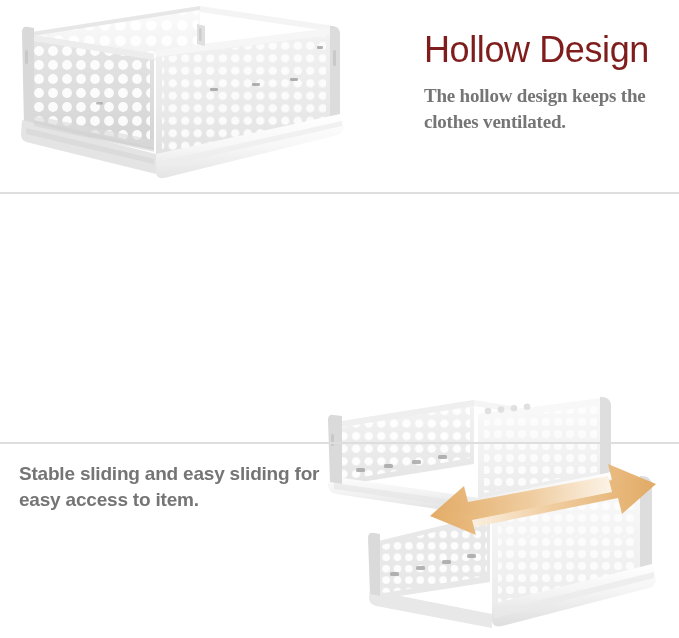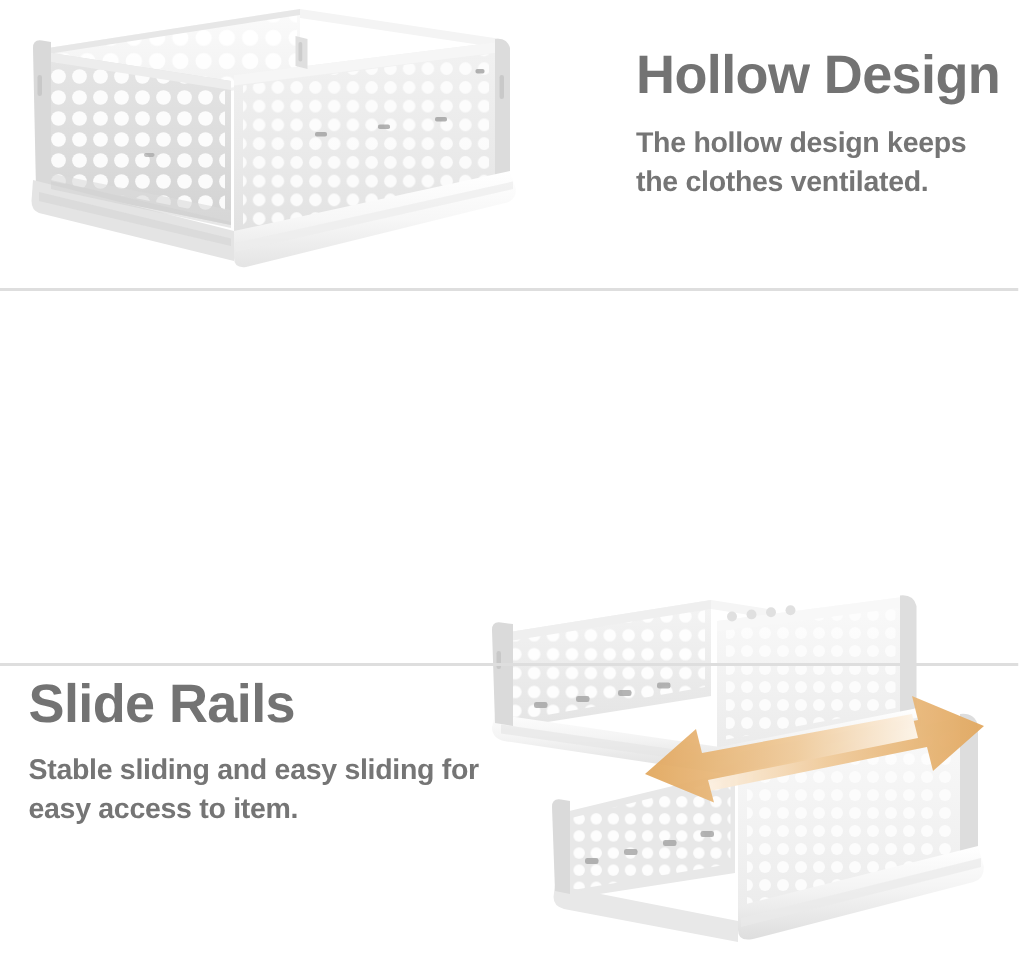--- a/index.html
+++ b/index.html
@@ -22,34 +22,34 @@
   .divider {
     position:absolute; left:0; width:679px; height:2px;
     background:#dedede;
   }
   #div-1 { top:192px; }
   #div-2 { top:442px; }
 
   
   .textblock { position:absolute; }
   .headline {
-    font-weight:bold;
-    color:#737373;
+    font-weight:normal;
+    color:#7f1d1d;
     letter-spacing:-0.4px;
     white-space:nowrap;
   }
   .body {
     font-weight:bold;
     color:#757575;
     letter-spacing:-0.2px;
   }
 
   #tb-1 { left:424px; top:30px; width:252px; }
   #tb-1 .headline { font-size:36px; line-height:40px; }
-  #tb-1 .body { font-size:19px; line-height:25.5px; margin-top:13px; }
+  #tb-1 .body { font-size:19px; line-height:25.5px; margin-top:13px;font-family:Liberation Serif, serif; }
 
   #tb-2 { left:19px; top:255px; width:310px; }
   #tb-2 .headline { font-size:36px; line-height:40px; }
   #tb-2 .body { font-size:19px; line-height:25.5px; margin-top:12px; }
 
   
   .art { position:absolute; }
   #art-1 { left:4px;   top:2px;   width:380px; height:186px; }
   #art-2 { left:312px; top:198px; width:366px; height:244px; }
 
@@ -151,21 +151,20 @@
       <div class="headline">Hollow Design</div>
       <div class="body">The hollow design keeps the clothes ventilated.</div>
     </div>
   </div>
 
   <div class="divider" id="div-1"></div>
 
   <div class="section" id="sec-2">
 
     <div class="textblock" id="tb-2">
-      <div class="headline">Slide Rails</div>
       <div class="body">Stable sliding and easy sliding for easy access to item.</div>
     </div>
 
     <div class="art" id="art-2">
       <svg viewBox="0 0 366 244" xmlns="http://www.w3.org/2000/svg">
         <defs>
           <pattern id="holes2a" width="12.6" height="12.6" patternUnits="userSpaceOnUse">
             <circle cx="6.3" cy="6.3" r="4.2" fill="#ffffff"></circle>
           </pattern>
           <pattern id="holes2b" width="11.4" height="11.4" patternUnits="userSpaceOnUse">

